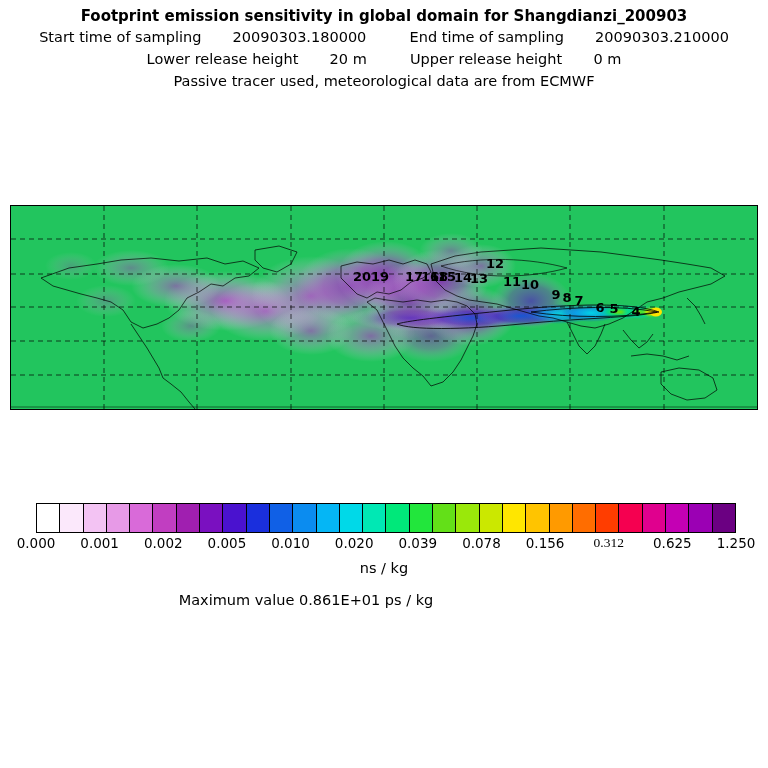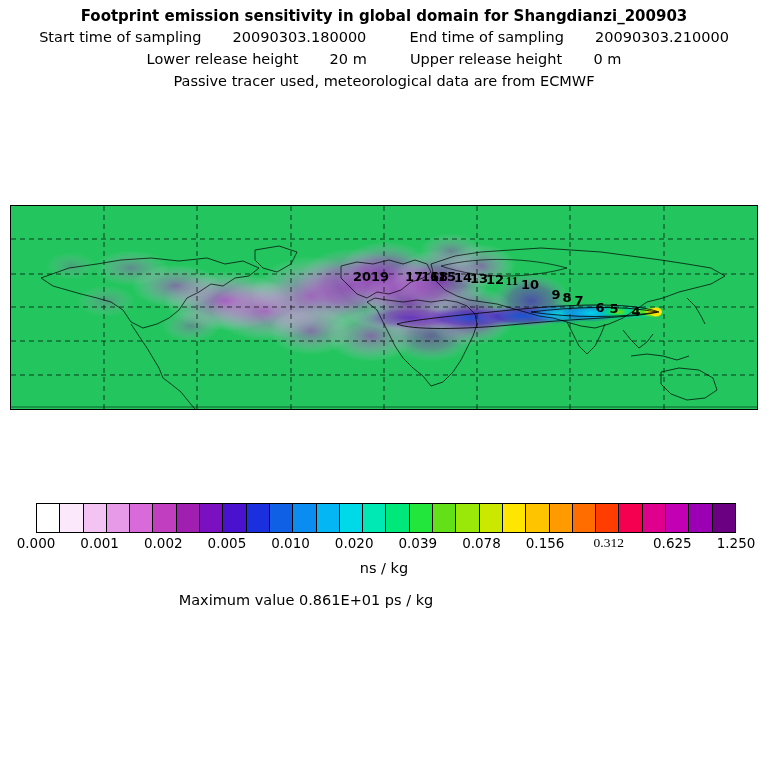--- a/index.html
+++ b/index.html
@@ -266,22 +266,22 @@
 
   <div class="hour-labels">
     <span style="left:351px; top:70px;">20</span>
     <span style="left:369px; top:70px;">19</span>
     <span style="left:386px; top:70px;margin-left:42px;">18</span>
     <span style="left:403px; top:70px;">17</span>
     <span style="left:419px; top:70px;">16</span>
     <span style="left:436px; top:70px;">15</span>
     <span style="left:452px; top:71px;">14</span>
     <span style="left:468px; top:72px;">13</span>
-    <span style="left:484px; top:73px;text-align:center;">12</span>
-    <span style="left:501px; top:75px;font-family:Liberation Serif, serif;">11</span>
+    <span style="left:484px; top:57px;text-align:center;">12</span>
+    <span style="left:501px; top:75px;">11</span>
     <span style="left:519px; top:78px;">10</span>
     <span style="left:545px; top:88px;">9</span>
     <span style="left:556px; top:91px;">8</span>
     <span style="left:568px; top:94px;">7</span>
     <span style="left:589px; top:101px;">6</span>
     <span style="left:603px; top:102px;">5</span>
     <span style="left:625px; top:105px;">4</span>
   </div>
 </div>
 

